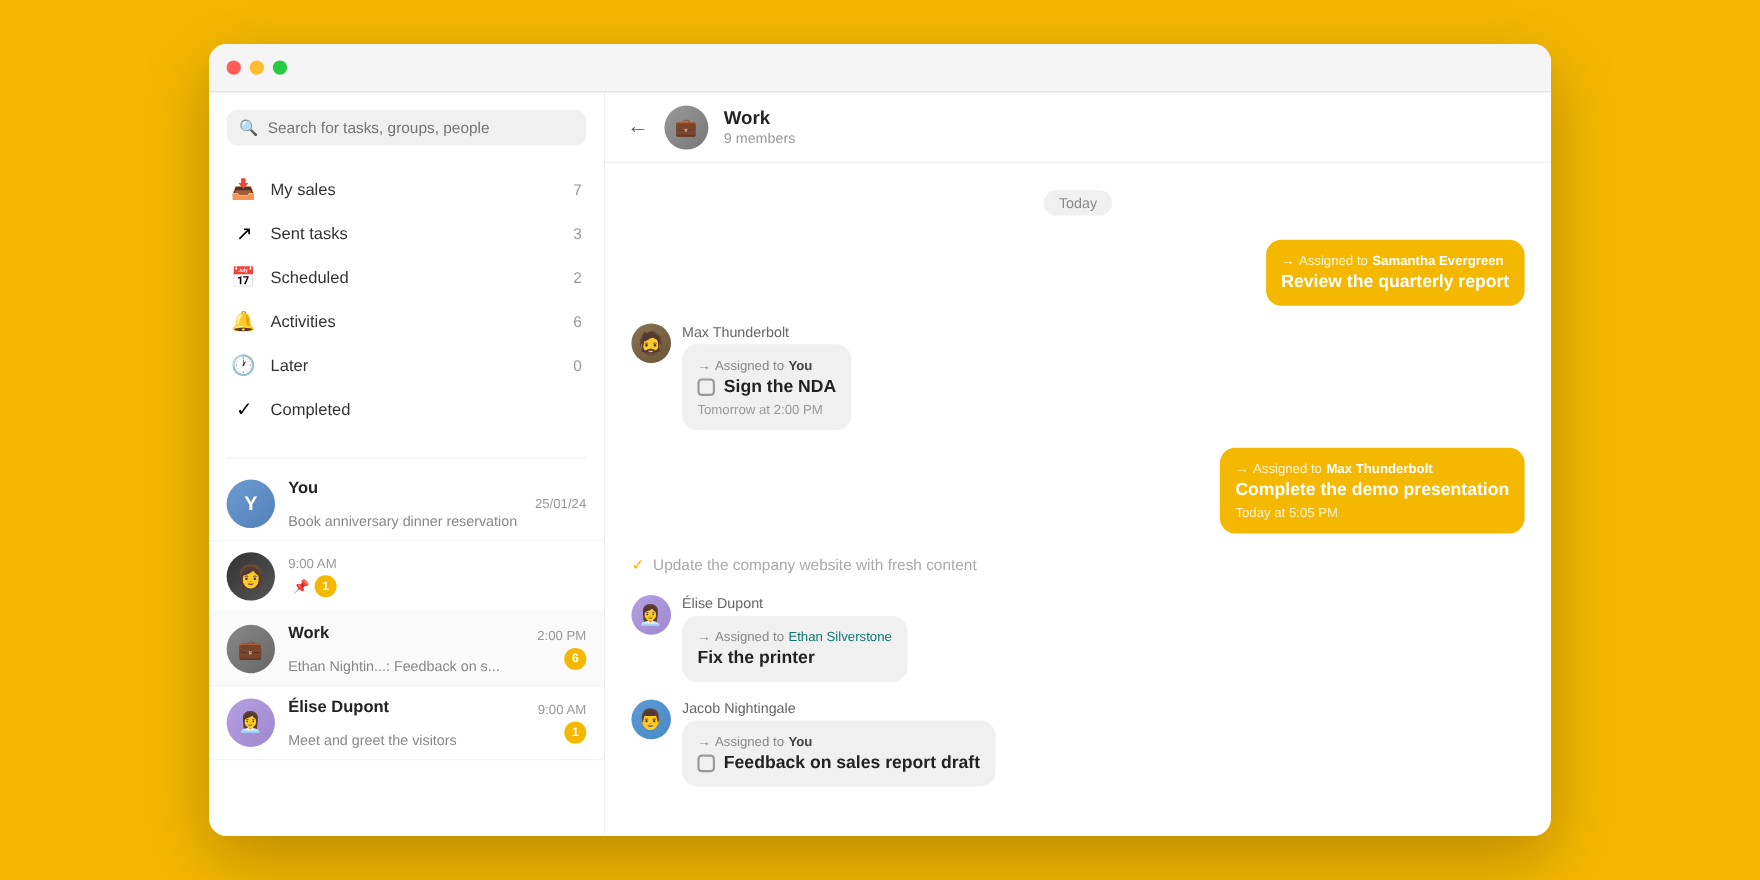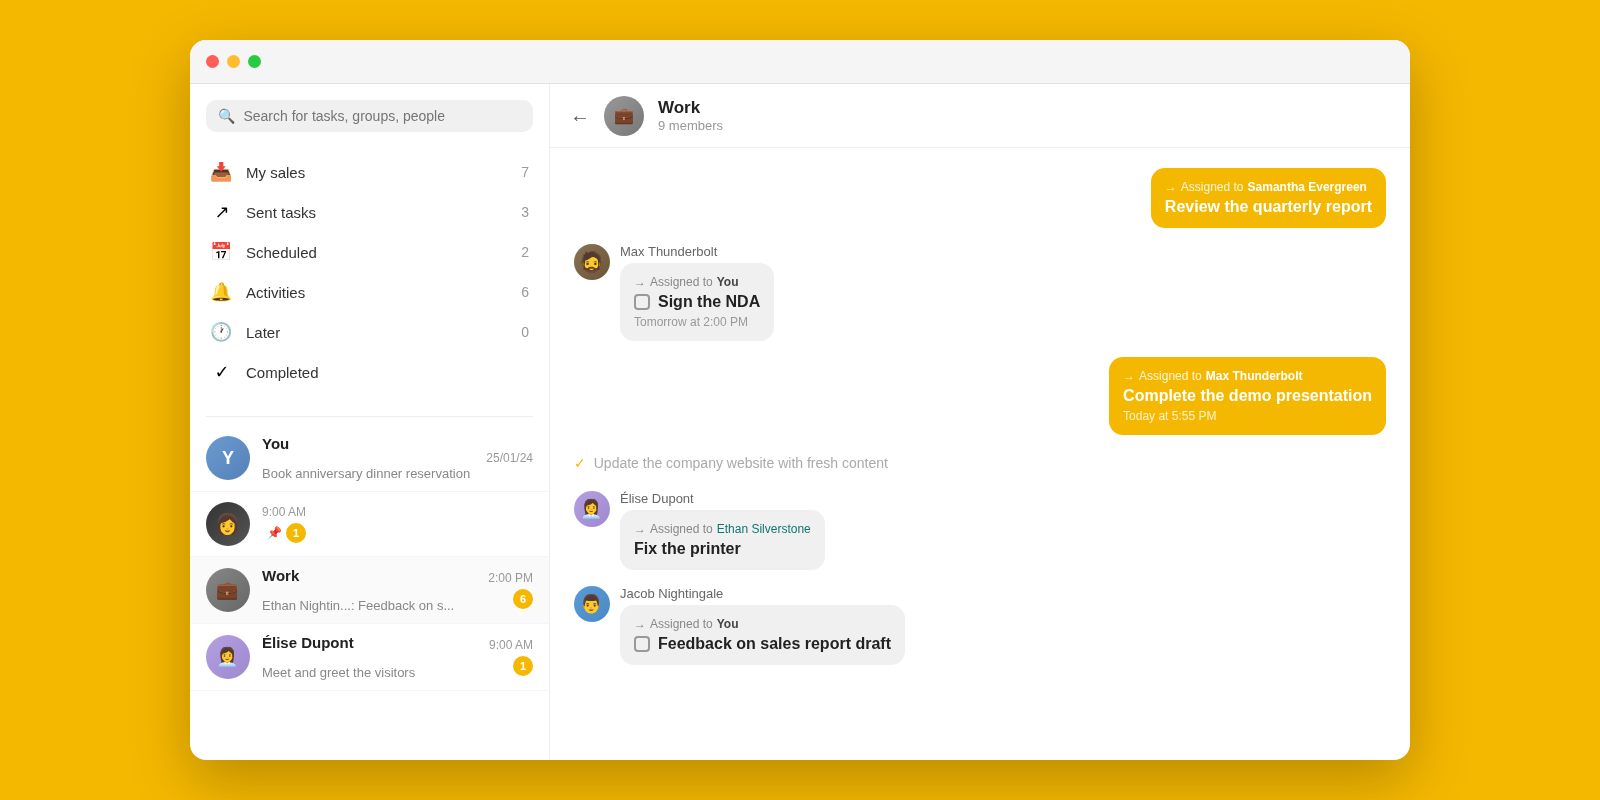--- a/index.html
+++ b/index.html
@@ -355,20 +355,23 @@
         <span class="back-btn">←</span>
         <div class="group-avatar av-work-grp">💼</div>
         <div class="chat-header-info">
           <div class="chat-group-name">Work</div>
           <div class="chat-group-sub">9 members</div>
         </div>
       </div>
 
       <div class="messages-area">
 
+        <div class="date-label">
+          <span>Today</span>
+        </div>
 
         <div class="msg-row outgoing">
           <div class="msg-content">
             <div class="msg-bubble outgoing-bubble">
               <div class="assigned-line">
                 <span>→</span>
                 <span>Assigned to</span>
                 <span style="font-weight:700;color:#fff;">Samantha Evergreen</span>
               </div>
               <div class="task-title">Review the quarterly report</div>
@@ -397,21 +400,21 @@
 
         <div class="msg-row outgoing">
           <div class="msg-content">
             <div class="msg-bubble outgoing-bubble">
               <div class="assigned-line">
                 <span>→</span>
                 <span>Assigned to</span>
                 <span style="font-weight:700;color:#fff;">Max Thunderbolt</span>
               </div>
               <div class="task-title">Complete the demo presentation</div>
-              <div class="task-due">Today at 5:55 PM</div>
+              <div class="task-due">Today at 5:05 PM</div>
             </div>
           </div>
         </div>
 
         <div class="completed-task-row">
           <span class="completed-check">✓</span>
           <span>Update the company website with fresh content</span>
         </div>
 
         <div class="msg-row">

